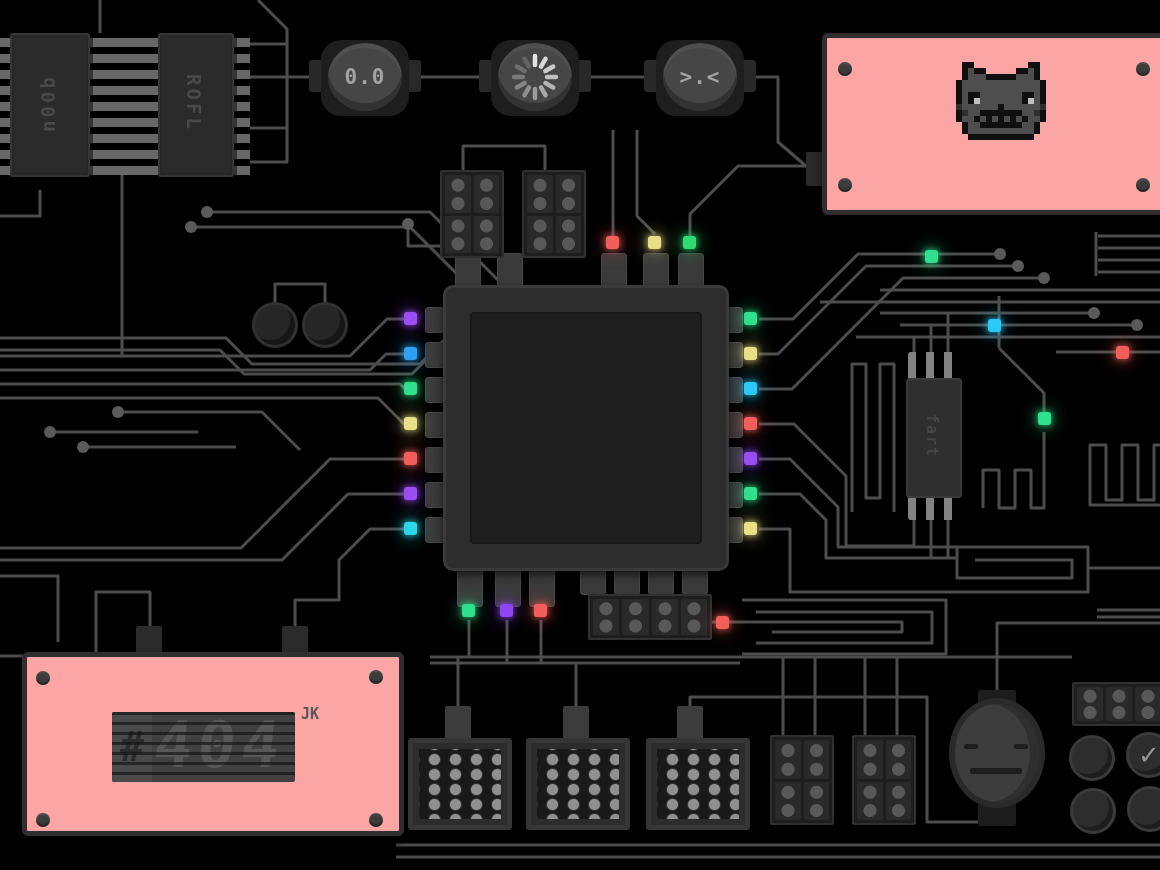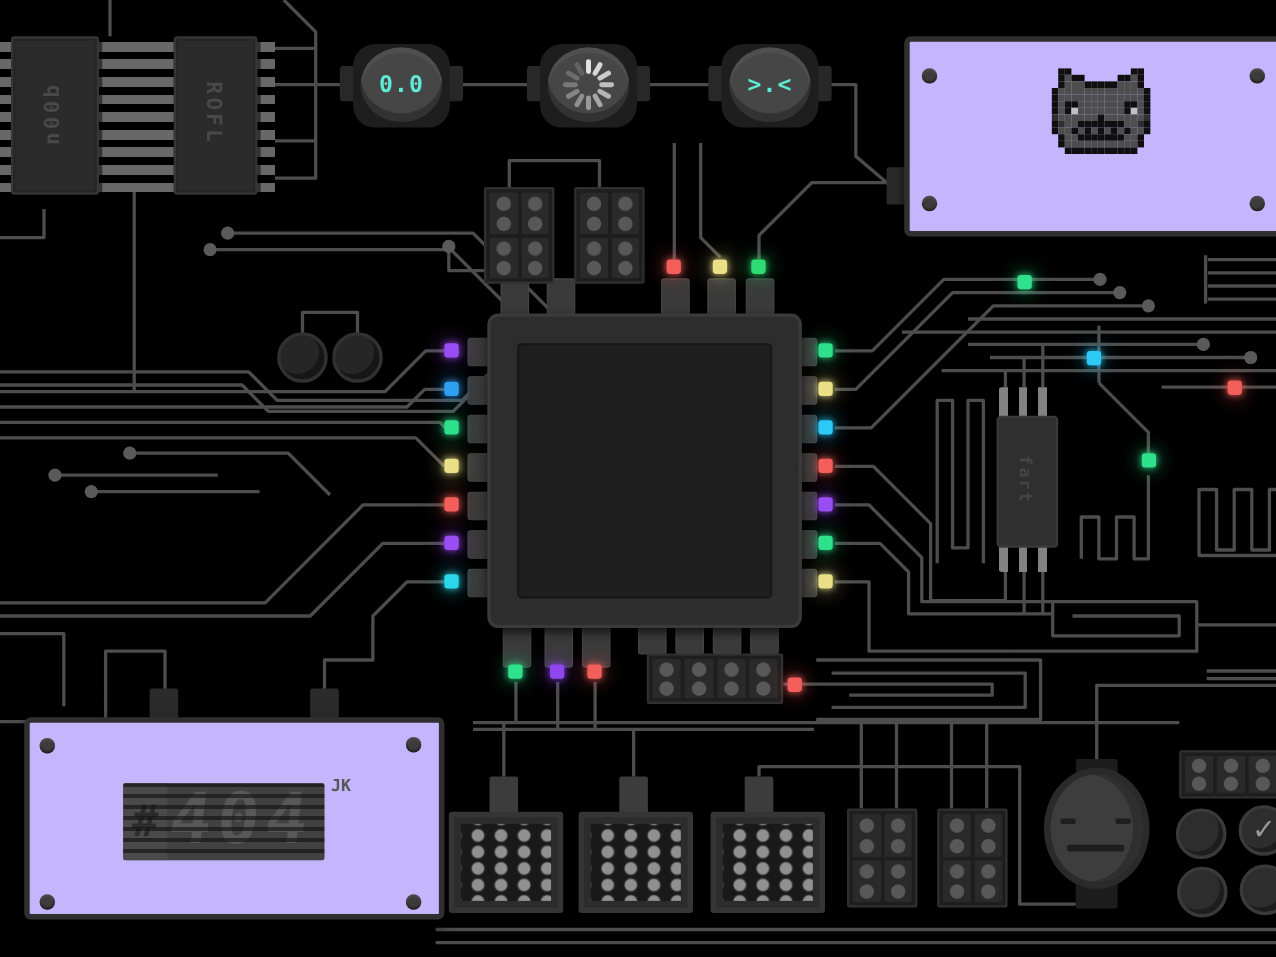--- a/index.html
+++ b/index.html
@@ -12,21 +12,21 @@
   .icbody{background:#2b2b2b;border:2px solid #363636;border-radius:3px;z-index:2;
           box-shadow:3px 3px 0 rgba(0,0,0,.5), inset 0 0 0 2px #262626;}
   .iclabel{position:absolute;color:#494949;font:700 19px "DejaVu Sans Mono",monospace;
            letter-spacing:3px;white-space:nowrap;z-index:3;}
   
   .capface{background:#1e1e1e;border-radius:20px;z-index:2;}
   .captab{background:#282828;border-radius:3px;z-index:1;}
   .disc{border-radius:50%;background:#464646;z-index:3;
         box-shadow:inset 0 5px 0 rgba(255,255,255,.05), inset 0 -8px 0 rgba(0,0,0,.28);}
   .ftext{display:flex;align-items:center;justify-content:center;width:100%;height:100%;
-         font:700 21px "DejaVu Sans Mono",monospace;color:#5eead4;letter-spacing:1px;}
+         font:700 21px "DejaVu Sans Mono",monospace;color:#a3a3a3;letter-spacing:1px;}
   
   .qleg{background:#3a3a3a;border:1px solid #464646;border-radius:3px;z-index:1;}
   .qfp{background:#2d2d2d;border:3px solid #3a3a3a;border-radius:10px;z-index:2;
        box-shadow:0 4px 8px rgba(0,0,0,.6);}
   .qfp-inner{position:absolute;left:24px;top:24px;right:24px;bottom:24px;background:#1f1f1f;
              border:2px solid #171717;border-radius:4px;}
   .fi-part{position:absolute;z-index:4;}
   .api-label{position:absolute;display:flex;align-items:center;justify-content:center;
              font:800 42px "DejaVu Sans",sans-serif;letter-spacing:1px;z-index:5;}
   .led{position:absolute;width:13px;height:13px;border-radius:3px;z-index:6;}
@@ -37,21 +37,21 @@
       background-image:radial-gradient(circle at 50% 27%,#585858 6px,transparent 7px),
                        radial-gradient(circle at 50% 75%,#585858 6px,transparent 7px);}
   
   .speaker{background:#2c2c2c;border:5px solid #353535;border-radius:3px;padding:6px;
            box-sizing:border-box;z-index:2;}
   .grille{width:100%;height:100%;background:#191919;
      background-image:radial-gradient(circle,#909090 5px,rgba(144,144,144,.22) 6px,transparent 7px);
      background-size:21px 15px;background-position:5px 3px;}
   .tab{background:#3c3c3c;border-radius:2px;z-index:1;}
   
-  .pcb{background:#c4b5fd;border:5px solid #2f2f2f;border-radius:6px;z-index:2;
+  .pcb{background:#fca5a5;border:5px solid #2f2f2f;border-radius:6px;z-index:2;
        box-shadow:0 6px 10px rgba(0,0,0,.6);}
   .screw{position:absolute;width:14px;height:14px;border-radius:50%;background:#3c3c3c;
          box-shadow:inset 0 2px 2px rgba(255,255,255,.08), inset 0 -2px 2px rgba(0,0,0,.45);}
   .display{position:absolute;background:#414141;border-radius:2px;overflow:hidden;}
   .hash{position:absolute;left:0;top:0;width:40px;height:100%;background:#4a4a4a;
         display:flex;align-items:center;justify-content:center;
         font:700 40px "DejaVu Sans Mono",monospace;color:#2b2b2b;}
   .digits{position:absolute;left:42px;top:-4px;font:700 64px "DejaVu Sans Mono",monospace;
           color:#585858;letter-spacing:5px;transform:skewX(-6deg);}
   .scanlines{position:absolute;inset:0;

